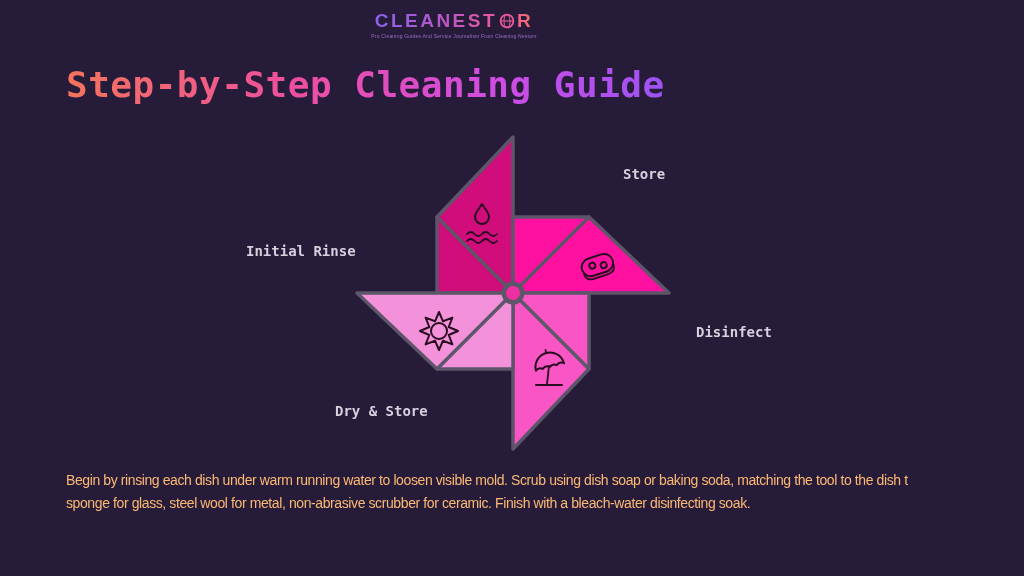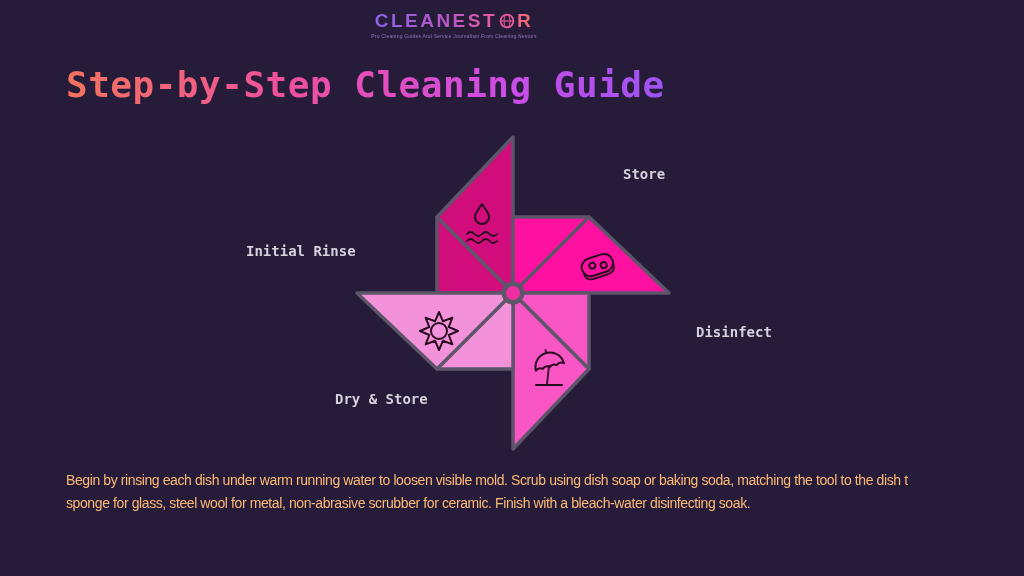--- a/index.html
+++ b/index.html
@@ -24,21 +24,21 @@
               letter-spacing:.5px;
               background:linear-gradient(90deg,#f4745c 0%,#ee4fa0 38%,#cf4ce4 72%,#9d53f3 100%);
               -webkit-background-clip:text;background-clip:text;color:transparent;}
 
   
   .pinwheel-svg{position:absolute;left:0;top:0;}
   .blade-label{position:absolute;font-weight:bold;font-size:14px;color:#d7d1dd;line-height:1;}
   #label-initial-rinse{left:246px;top:244px;}
   #label-scrub{left:623px;top:167px;}
   #label-disinfect{left:688px;top:325px;padding-left:8px;}
-  #label-dry-store{left:335px;top:392px;}
+  #label-dry-store{left:335px;top:404px;}
 
   
   .description{position:absolute;left:66px;top:469px;width:905px;
                font-family:"Liberation Sans",sans-serif;font-size:14px;letter-spacing:-0.4px;
                line-height:1.62;color:#fdba74;}
 </style>
 </head>
 <body>
 
 <div class="canvas">

